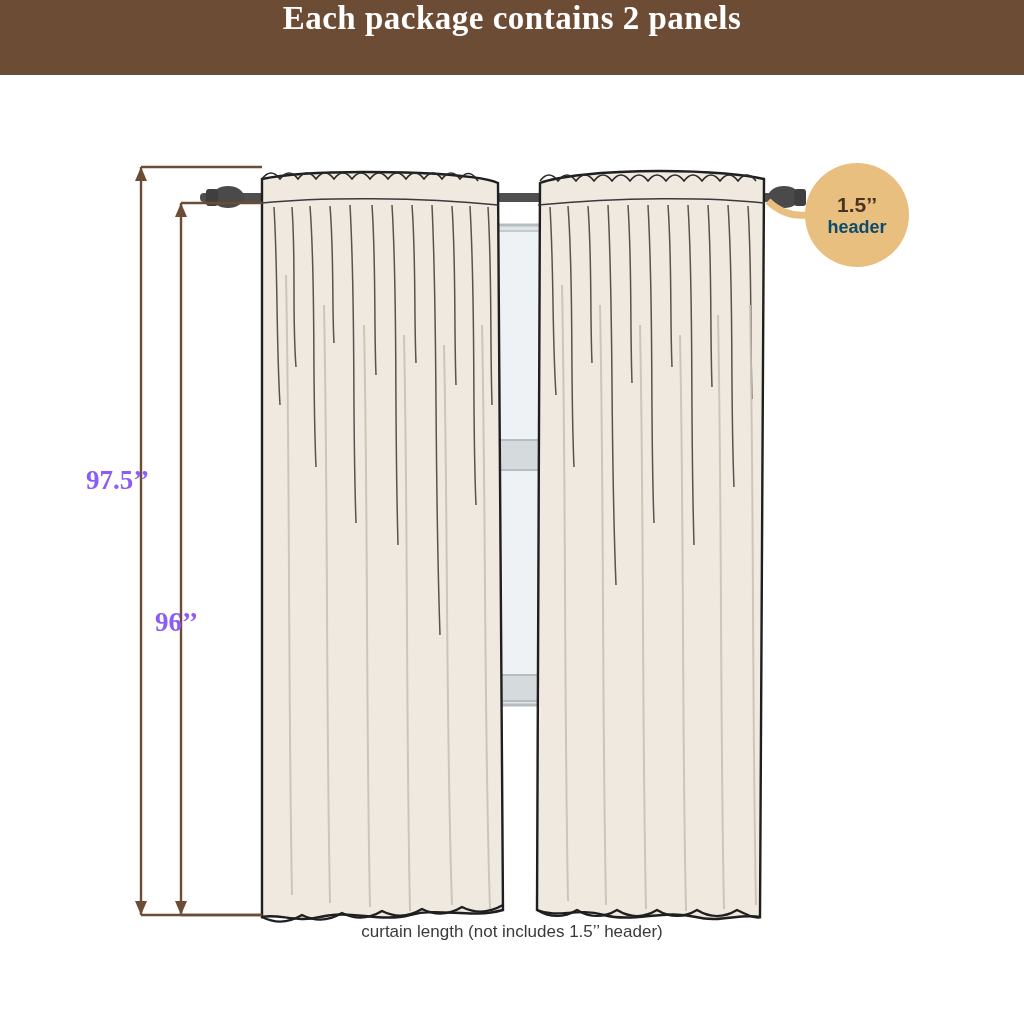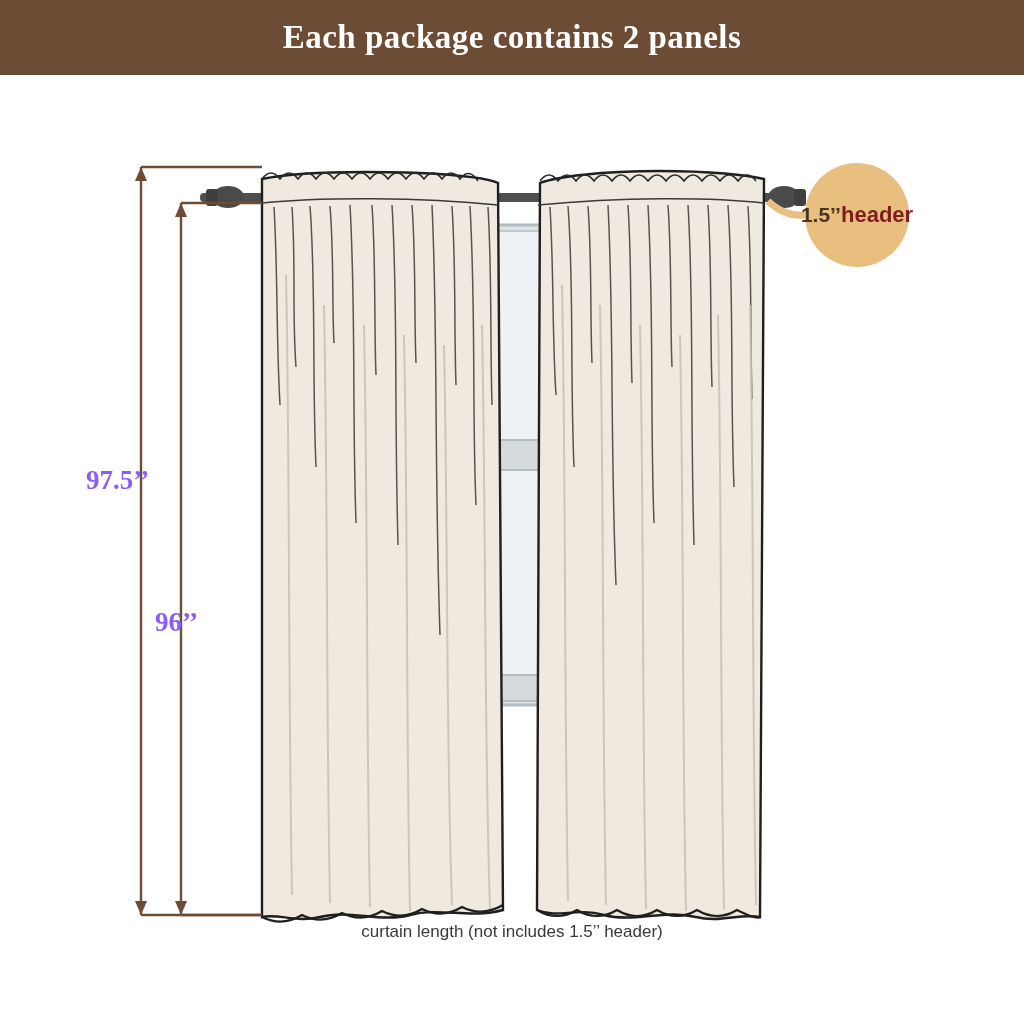--- a/index.html
+++ b/index.html
@@ -23,21 +23,20 @@
 
   
   .header-banner {
     position: absolute;
     left: 0;
     top: 0;
     width: 1024px;
     height: 75px;
     background: #6d4c35;
     display: flex;
-    align-items: center;
     justify-content: center;
   }
   .header-banner .title {
     color: #ffffff;
     font-family: "Liberation Serif", serif;
     font-size: 33px;
     font-weight: bold;
     letter-spacing: 0.5px;
     white-space: nowrap;
   }
@@ -81,33 +80,34 @@
   
   .callout {
     position: absolute;
     left: 805px;
     top: 88px;
     width: 104px;
     height: 104px;
     border-radius: 50%;
     background: #e8bf7e;
     display: flex;
+    flex-direction: column;
     align-items: center;
     justify-content: center;
     line-height: 1.12;
   }
   .callout .l1 {
     font-size: 21px;
     font-weight: bold;
     color: #4a3322;
   }
   .callout .l2 {
-    font-size: 22px;
-    font-weight: bold;
-    color: #7f1d1d;
+    font-size: 18px;
+    font-weight: bold;
+    color: #0c4a6e;
   }
 
   
   .caption-block {
     position: absolute;
     left: 0;
     top: 843px;
     width: 1024px;
     text-align: center;
   }

